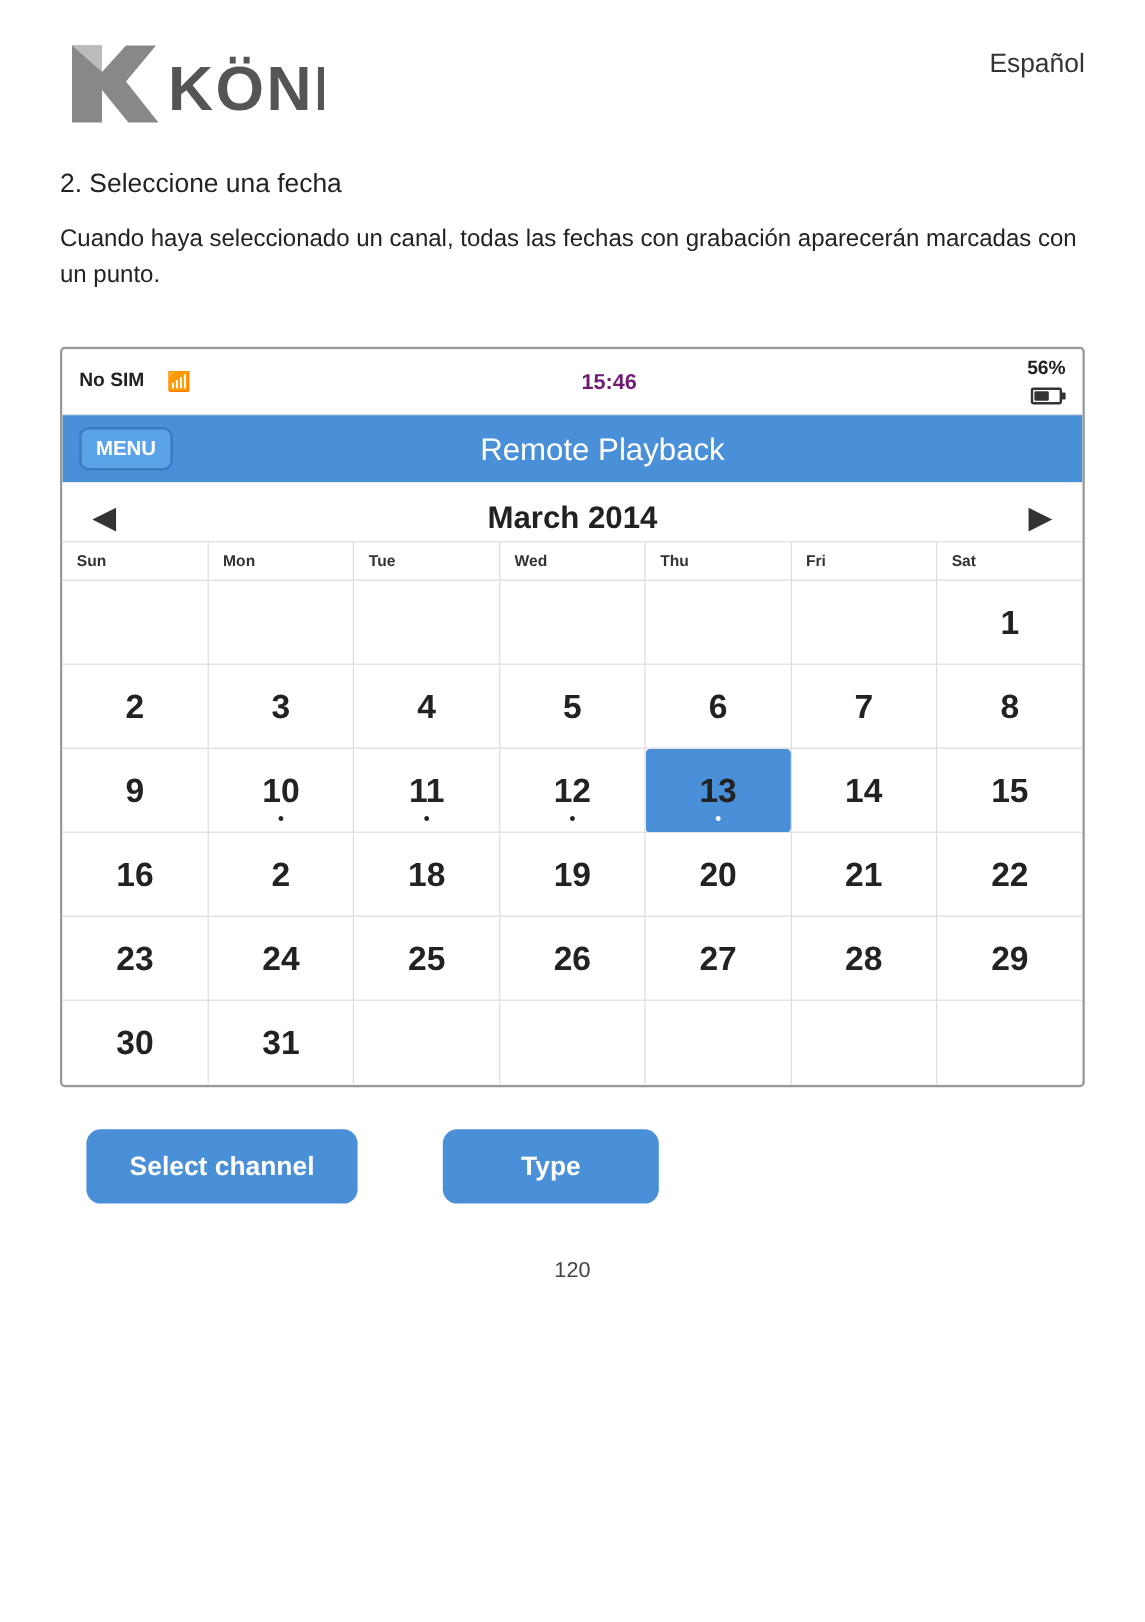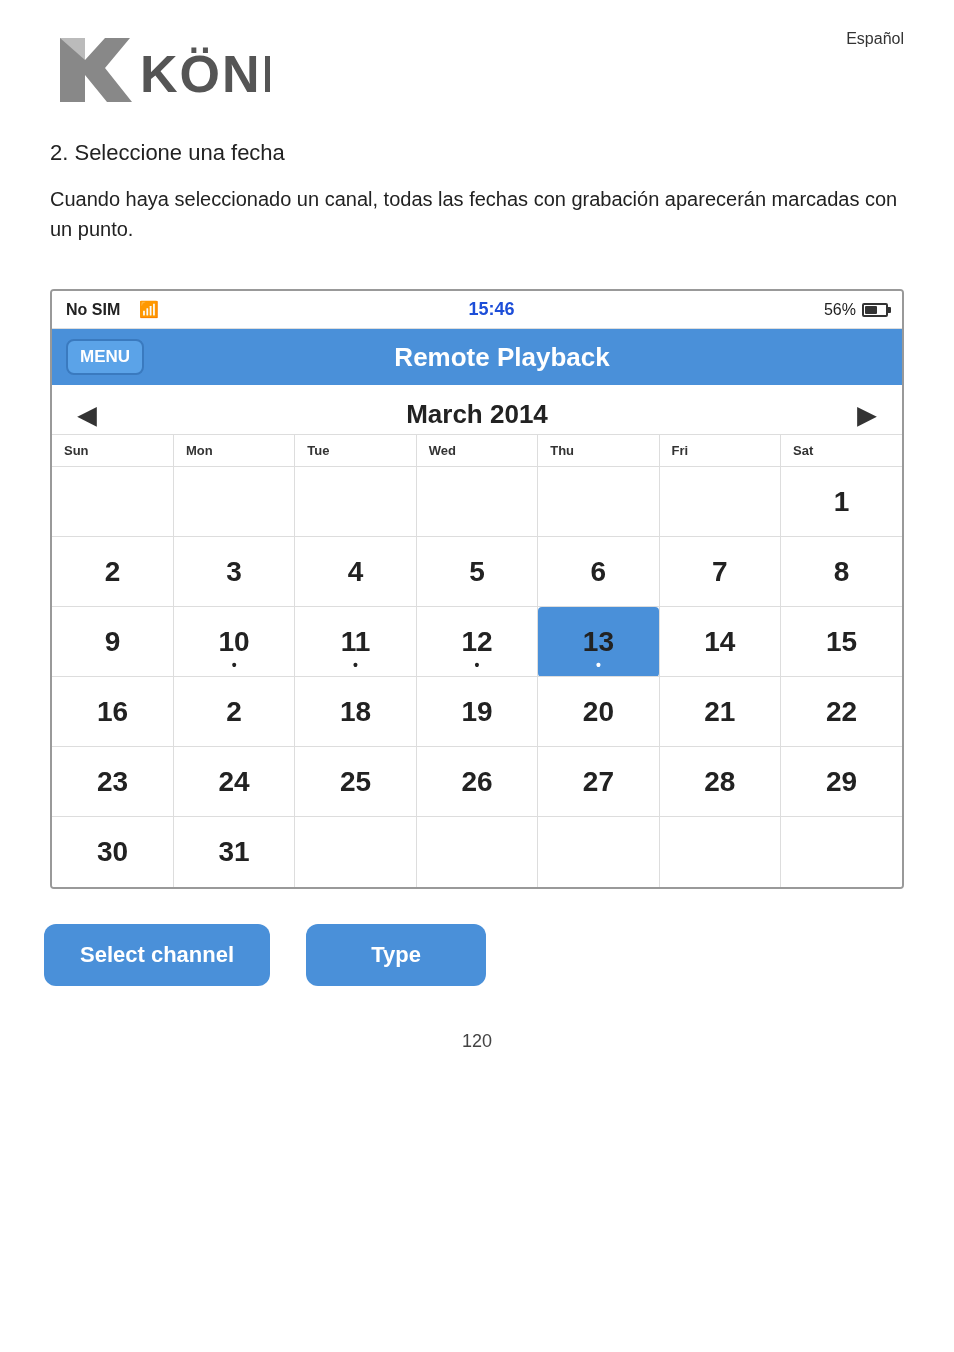--- a/index.html
+++ b/index.html
@@ -23,22 +23,23 @@
       display: flex;
       align-items: center;
     }
 
     .logo-svg {
       width: 220px;
       height: 80px;
     }
 
     .language-label {
-      font-size: 16px;
+      font-size: 22px;
       color: #333;
+      margin-top: 10px;
     }
 
     
     .instruction-section {
       padding: 20px 50px;
     }
 
     .step-heading {
       font-size: 22px;
       color: #222;
@@ -80,30 +81,31 @@
       color: #222;
     }
 
     .wifi-icon {
       font-size: 16px;
     }
 
     .status-time {
       font-size: 18px;
       font-weight: bold;
-      color: #1d4ed8;
+      color: #701a75;
     }
 
     .status-right {
       display: flex;
       align-items: center;
       gap: 6px;
       font-size: 16px;
-      font-weight: normal;
-      color: #222;
+      font-weight: bold;
+      color: #222;
+      flex-direction: column;
     }
 
     .battery-body {
       width: 26px;
       height: 14px;
       border: 2px solid #333;
       border-radius: 2px;
       position: relative;
       display: inline-block;
     }
@@ -144,21 +146,21 @@
       border-radius: 8px;
       padding: 6px 12px;
       font-size: 17px;
       font-weight: bold;
       color: #fff;
       margin-right: 32px;
     }
 
     .nav-title {
       font-size: 26px;
-      font-weight: bold;
+      font-weight: normal;
       color: #fff;
       flex: 1;
       text-align: center;
       margin-right: 60px;
     }
 
     
     .calendar-area {
       background: #fff;
       padding: 0;
@@ -251,22 +253,22 @@
     }
 
     .cal-day-empty {
       color: transparent;
     }
 
     
     .bottom-buttons {
       display: flex;
       justify-content: flex-start;
-      gap: 36px;
-      padding: 35px 44px;
+      gap: 71px;
+      padding: 35px 72px;
     }
 
     .btn-blue {
       background: #4a90d9;
       border: none;
       border-radius: 12px;
       padding: 18px 36px;
       font-size: 22px;
       font-weight: bold;
       color: #fff;

